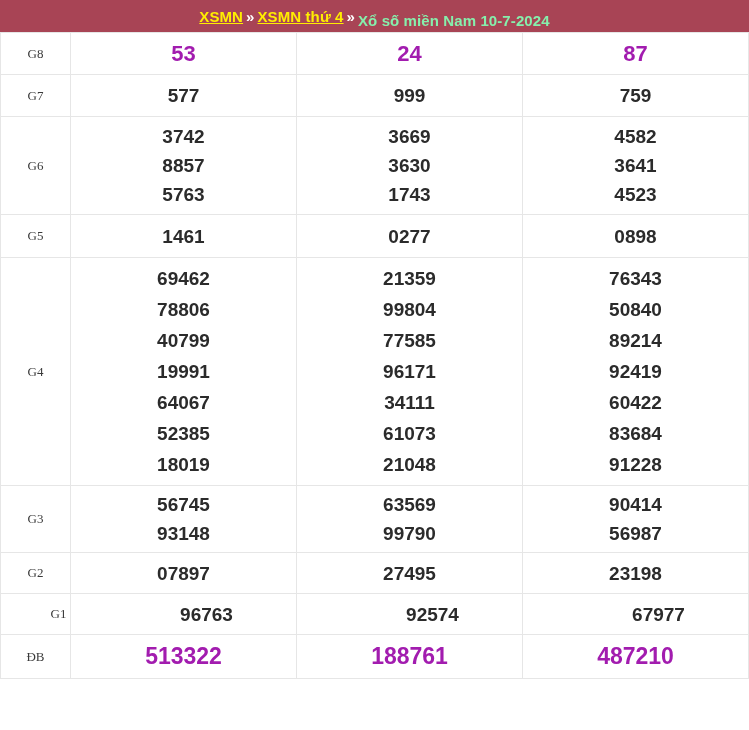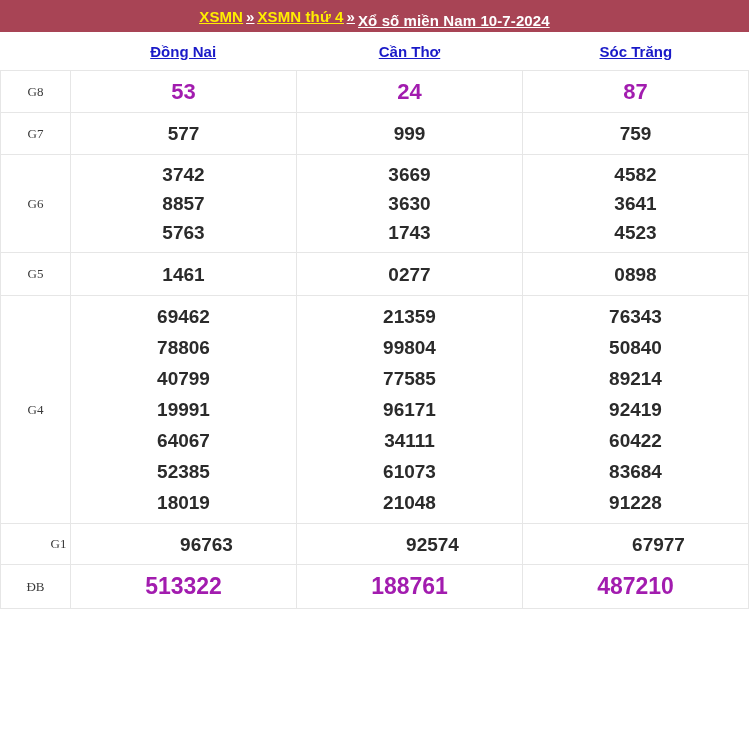--- a/index.html
+++ b/index.html
@@ -28,36 +28,35 @@
     height: 32px;
     background: #a84455;
     color: #ffffff;
     display: flex;
     align-items: center;
     justify-content: center;
     font-size: 15px;
     font-weight: bold;
     letter-spacing: 0.1px;
     white-space: nowrap;
-    text-decoration: underline;
   }
   .title-bar a,
   .title-bar .crumb-link {
     color: #ffee00;
     text-decoration: underline;
     font-weight: bold;
     cursor: pointer;
   }
   .title-bar .sep {
     color: #ffffff;
     padding: 0 3px;
     font-weight: bold;
   }
   .title-bar .plain {
-    color: #ffffff;
+    color: #86efac;
     font-weight: bold;
     margin-top: 8px;
   }
 
   
   .prov-head {
     display: flex;
     width: 749px;
     height: 38px;
     align-items: center;
@@ -149,32 +148,20 @@
 <div class="page">
 
   <div class="title-bar">
     <span class="crumb-link">XSMN</span>
     <span class="sep">»</span>
     <span class="crumb-link">XSMN thứ 4</span>
     <span class="sep">»</span>
     <span class="plain">Xổ số miền Nam 10-7-2024</span>
   </div>
 
-  <div class="prov-head">
-    <div class="gcell"></div>
-    <div class="pcell">
-      <span>Đồng Nai</span>
-    </div>
-    <div class="pcell">
-      <span>Cần Thơ</span>
-    </div>
-    <div class="pcell">
-      <span>Sóc Trăng</span>
-    </div>
-  </div>
 
   <table class="results">
     <tbody>
 
       <tr class="r-g8">
         <td class="glabel">G8</td>
         <td class="vals">
           <div class="numstack">
             <span class="n red">53</span>
           </div>
@@ -284,21 +271,60 @@
             <span class="n">50840</span>
             <span class="n">89214</span>
             <span class="n">92419</span>
             <span class="n">60422</span>
             <span class="n">83684</span>
             <span class="n">91228</span>
           </div>
         </td>
       </tr>
 
-
+      <tr class="r-g3">
+        <td class="glabel">G3</td>
+        <td class="vals">
+          <div class="numstack">
+            <span class="n">56745</span>
+            <span class="n">93148</span>
+          </div>
+        </td>
+        <td class="vals">
+          <div class="numstack">
+            <span class="n">63569</span>
+            <span class="n">99790</span>
+          </div>
+        </td>
+        <td class="vals">
+          <div class="numstack">
+            <span class="n">90414</span>
+            <span class="n">56987</span>
+          </div>
+        </td>
+      </tr>
+
+      <tr class="r-g2">
+        <td class="glabel">G2</td>
+        <td class="vals">
+          <div class="numstack">
+            <span class="n">07897</span>
+          </div>
+        </td>
+        <td class="vals">
+          <div class="numstack">
+            <span class="n">27495</span>
+          </div>
+        </td>
+        <td class="vals">
+          <div class="numstack">
+            <span class="n">23198</span>
+          </div>
+        </td>
+      </tr>
 
       <tr class="r-g1">
         <td class="glabel">G1</td>
         <td class="vals">
           <div class="numstack">
             <span class="n">96763</span>
           </div>
         </td>
         <td class="vals">
           <div class="numstack">

